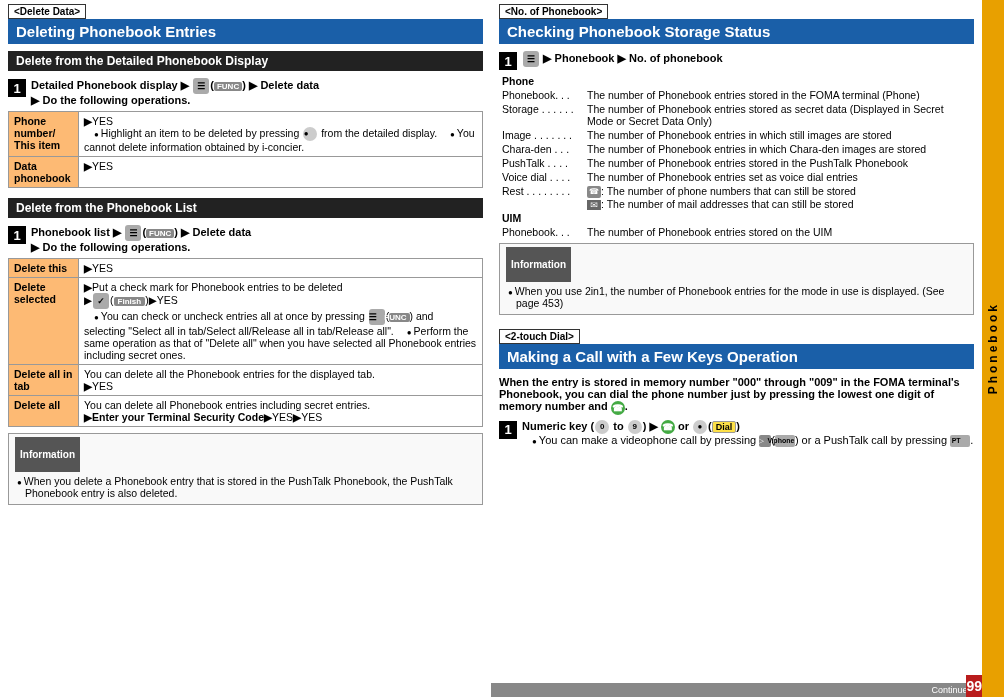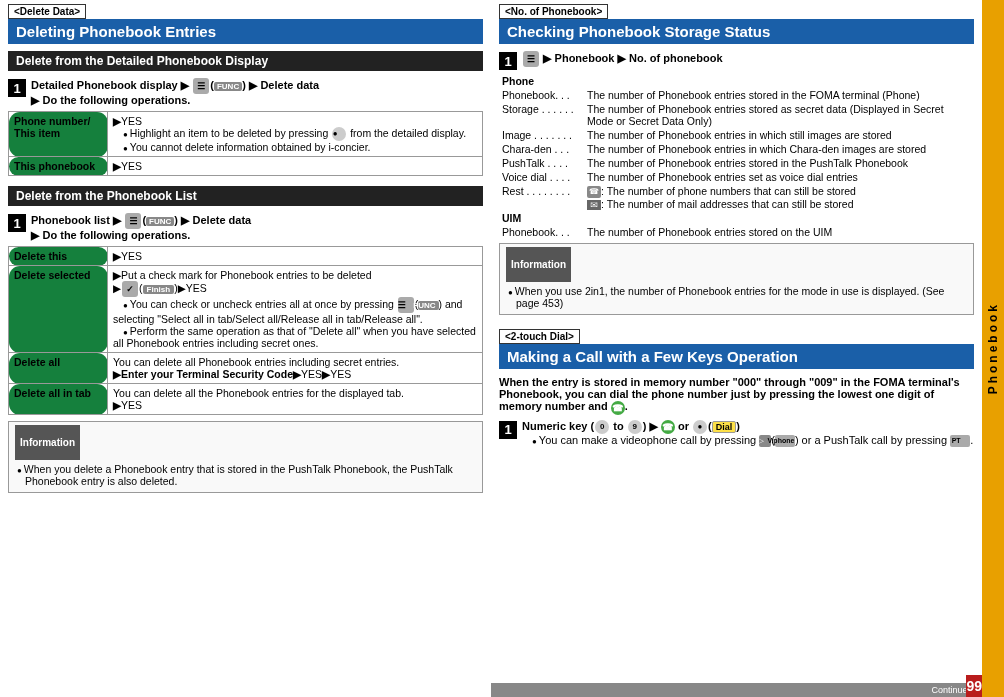--- a/index.html
+++ b/index.html
@@ -78,24 +78,23 @@
       font-size: 10.5px;
     }
 
     .info-table td {
       border: 1px solid #999;
       padding: 3px 5px;
       vertical-align: top;
     }
 
     .info-table .col-label {
-      background: #15803d;
-      font-weight: bold;
-      width: 99px;
-      border-radius: 11px;
+      background: #fdba74;
+      font-weight: bold;
+      width: 70px;
     }
 
     .info-table .col-value {
       background: #fff;
     }
 
     
     .info-box {
       border: 1px solid #999;
       padding: 3px 6px;
@@ -372,21 +371,21 @@
       <tbody>
         <tr>
           <td class="col-label">Phone number/<br>This item</td>
           <td class="col-value">
             <span class="arrow">▶</span>YES<br>
             <span class="bullet-item">Highlight an item to be deleted by pressing <span class="circle-key">●</span> from the detailed display.</span>
             <span class="bullet-item">You cannot delete information obtained by i-concier.</span>
           </td>
         </tr>
         <tr>
-          <td class="col-label">This phonebook</td>
+          <td class="col-label">Data phonebook</td>
           <td class="col-value"><span class="arrow">▶</span>YES</td>
         </tr>
       </tbody>
     </table>
   </div>
 
   <div class="section-block">
     <div class="section-header-dark">Delete from the Phonebook List</div>
   </div>
 
@@ -409,31 +408,31 @@
         <tr>
           <td class="col-label">Delete selected</td>
           <td class="col-value">
             <span class="arrow">▶</span>Put a check mark for Phonebook entries to be deleted<br>
             ▶<span class="menu-icon">✓</span>(<span class="finish-btn">Finish</span>)▶YES<br>
             <span class="bullet-item">You can check or uncheck entries all at once by pressing <span class="menu-icon">☰</span>(<span class="func-btn">FUNC</span>) and selecting "Select all in tab/Select all/Release all in tab/Release all".</span>
             <span class="bullet-item">Perform the same operation as that of "Delete all" when you have selected all Phonebook entries including secret ones.</span>
           </td>
         </tr>
         <tr>
+          <td class="col-label">Delete all in tab</td>
+          <td class="col-value">
+            You can delete all the Phonebook entries for the displayed tab.<br>
+            <span class="arrow">▶</span>YES
+          </td>
+        </tr>
+        <tr>
           <td class="col-label">Delete all</td>
           <td class="col-value">
             You can delete all Phonebook entries including secret entries.<br>
             <span class="arrow">▶</span><strong>Enter your Terminal Security Code</strong><span class="arrow">▶</span>YES<span class="arrow">▶</span>YES
-          </td>
-        </tr>
-        <tr>
-          <td class="col-label">Delete all in tab</td>
-          <td class="col-value">
-            You can delete all the Phonebook entries for the displayed tab.<br>
-            <span class="arrow">▶</span>YES
           </td>
         </tr>
       </tbody>
     </table>
 
     <div class="info-box">
       <div class="info-box-header">Information</div>
       <div class="bullet-item">When you delete a Phonebook entry that is stored in the PushTalk Phonebook, the PushTalk Phonebook entry is also deleted.</div>
     </div>
   </div>

